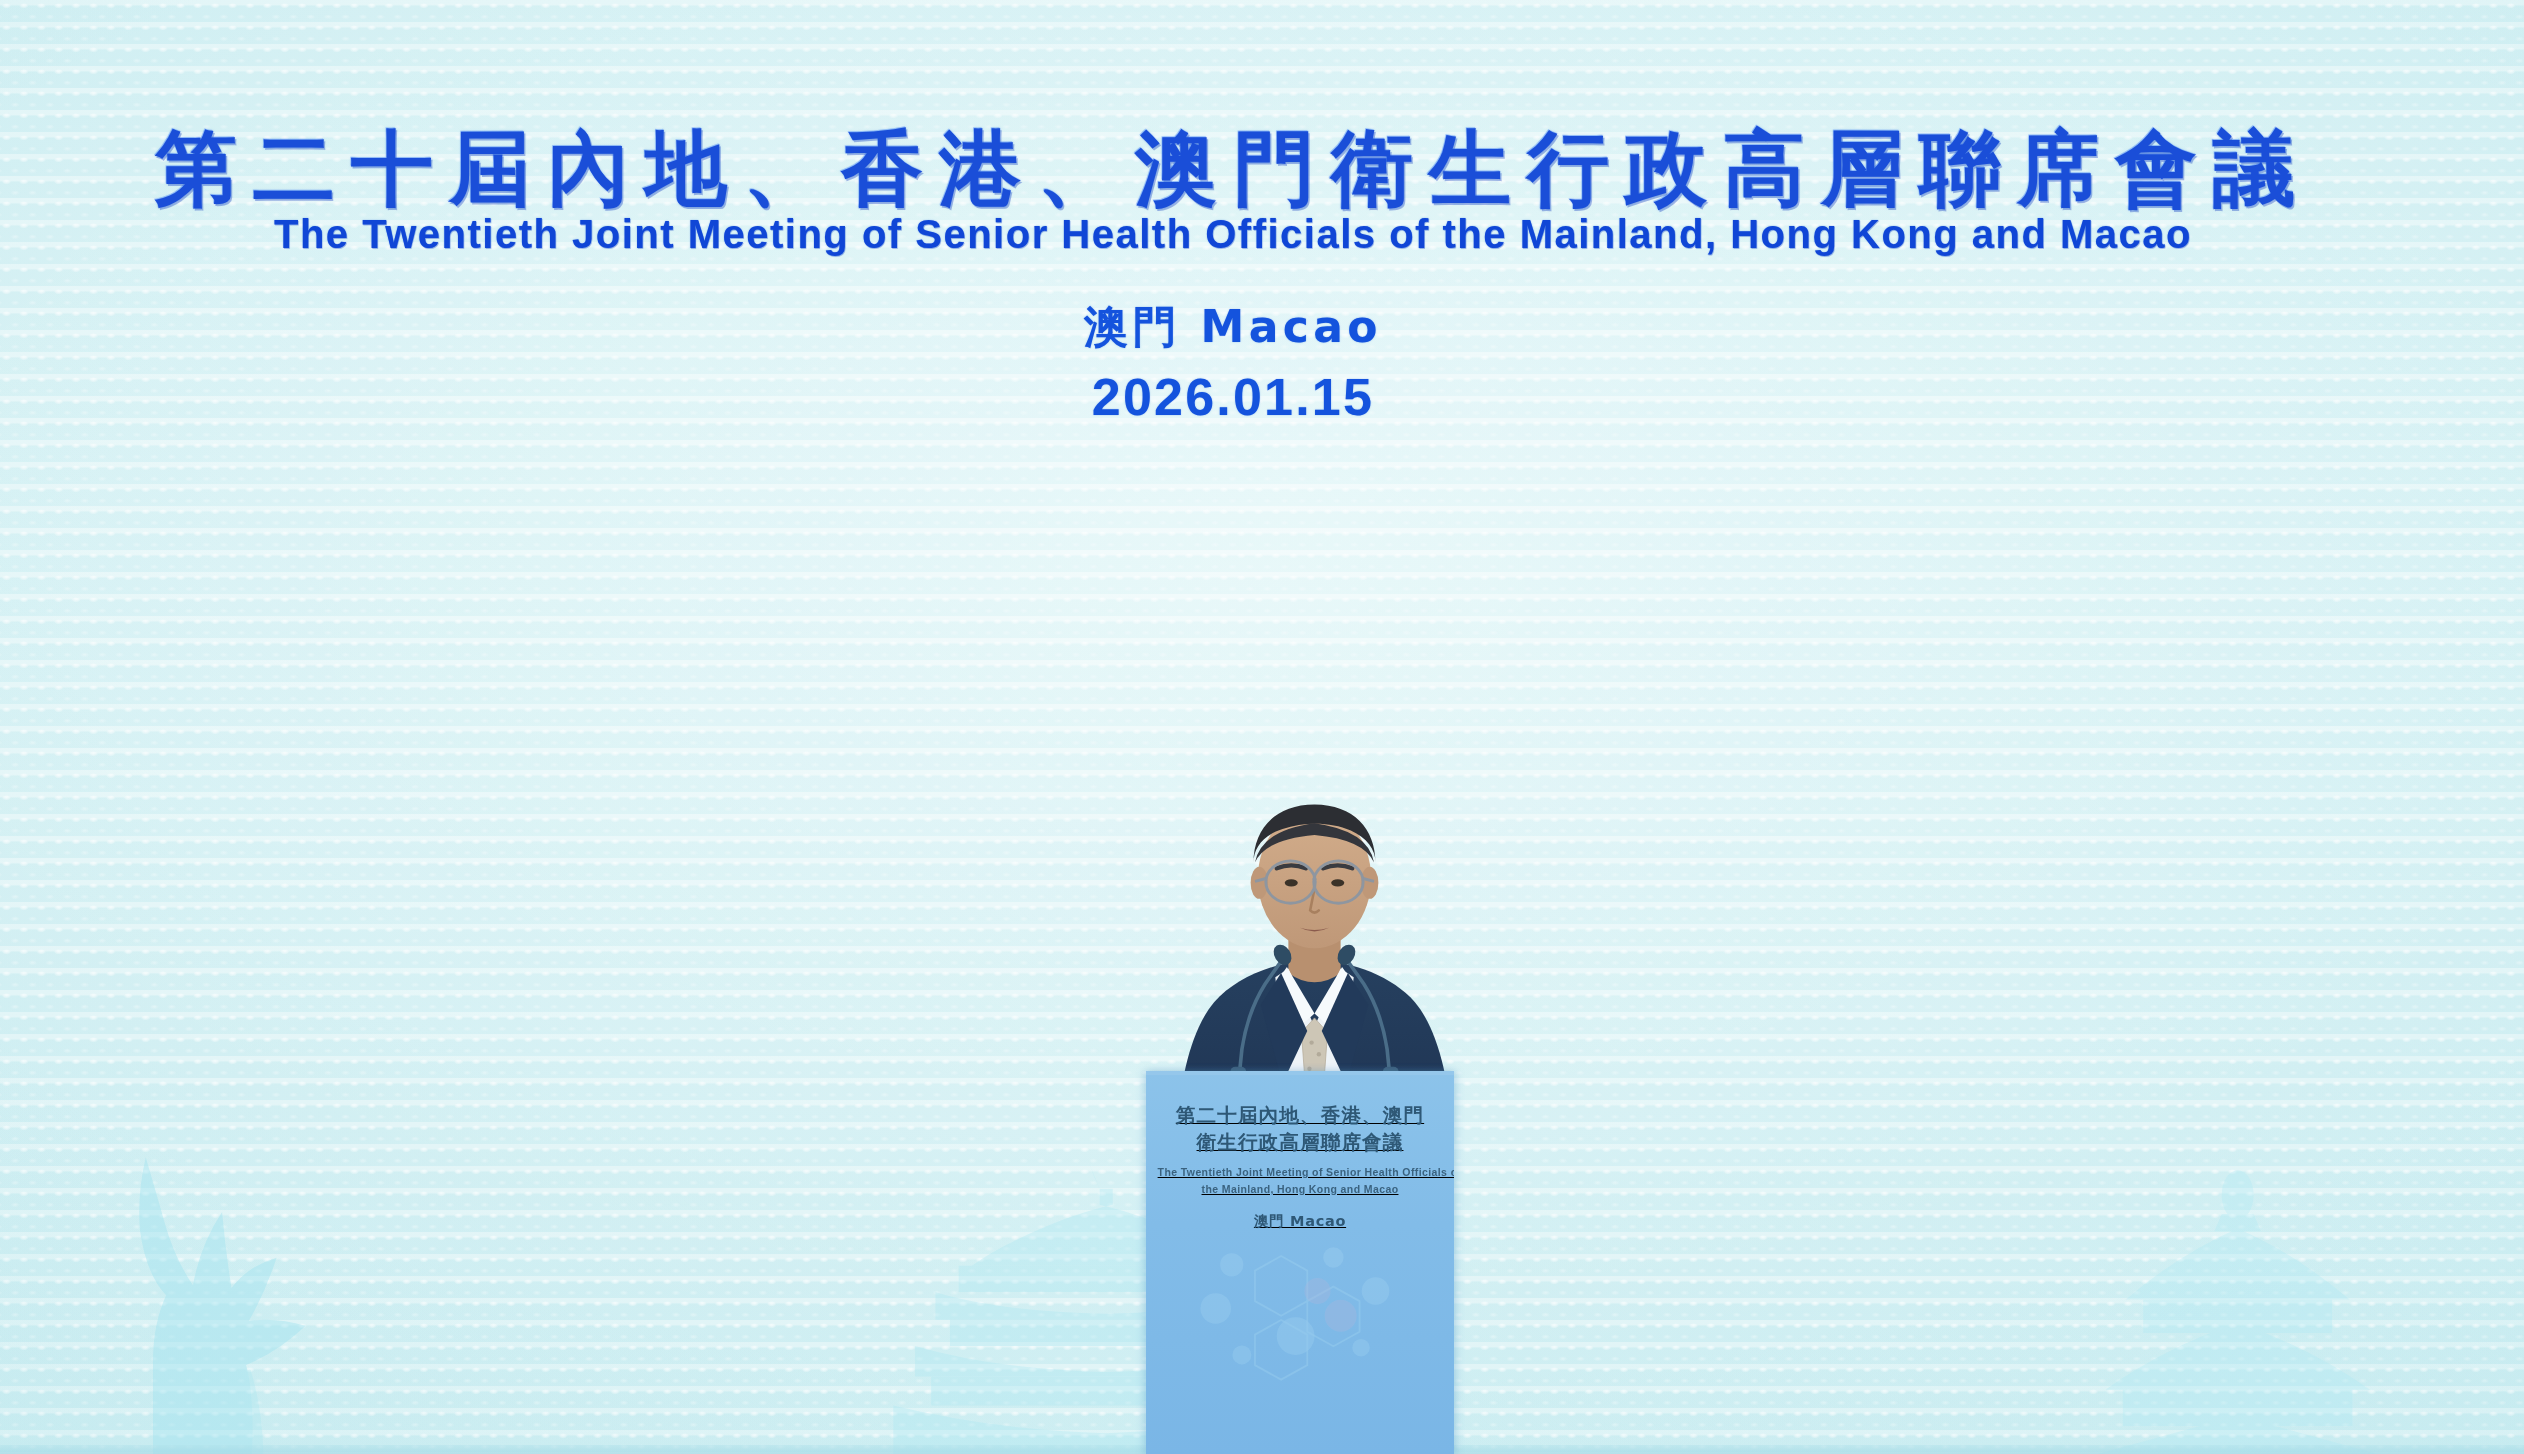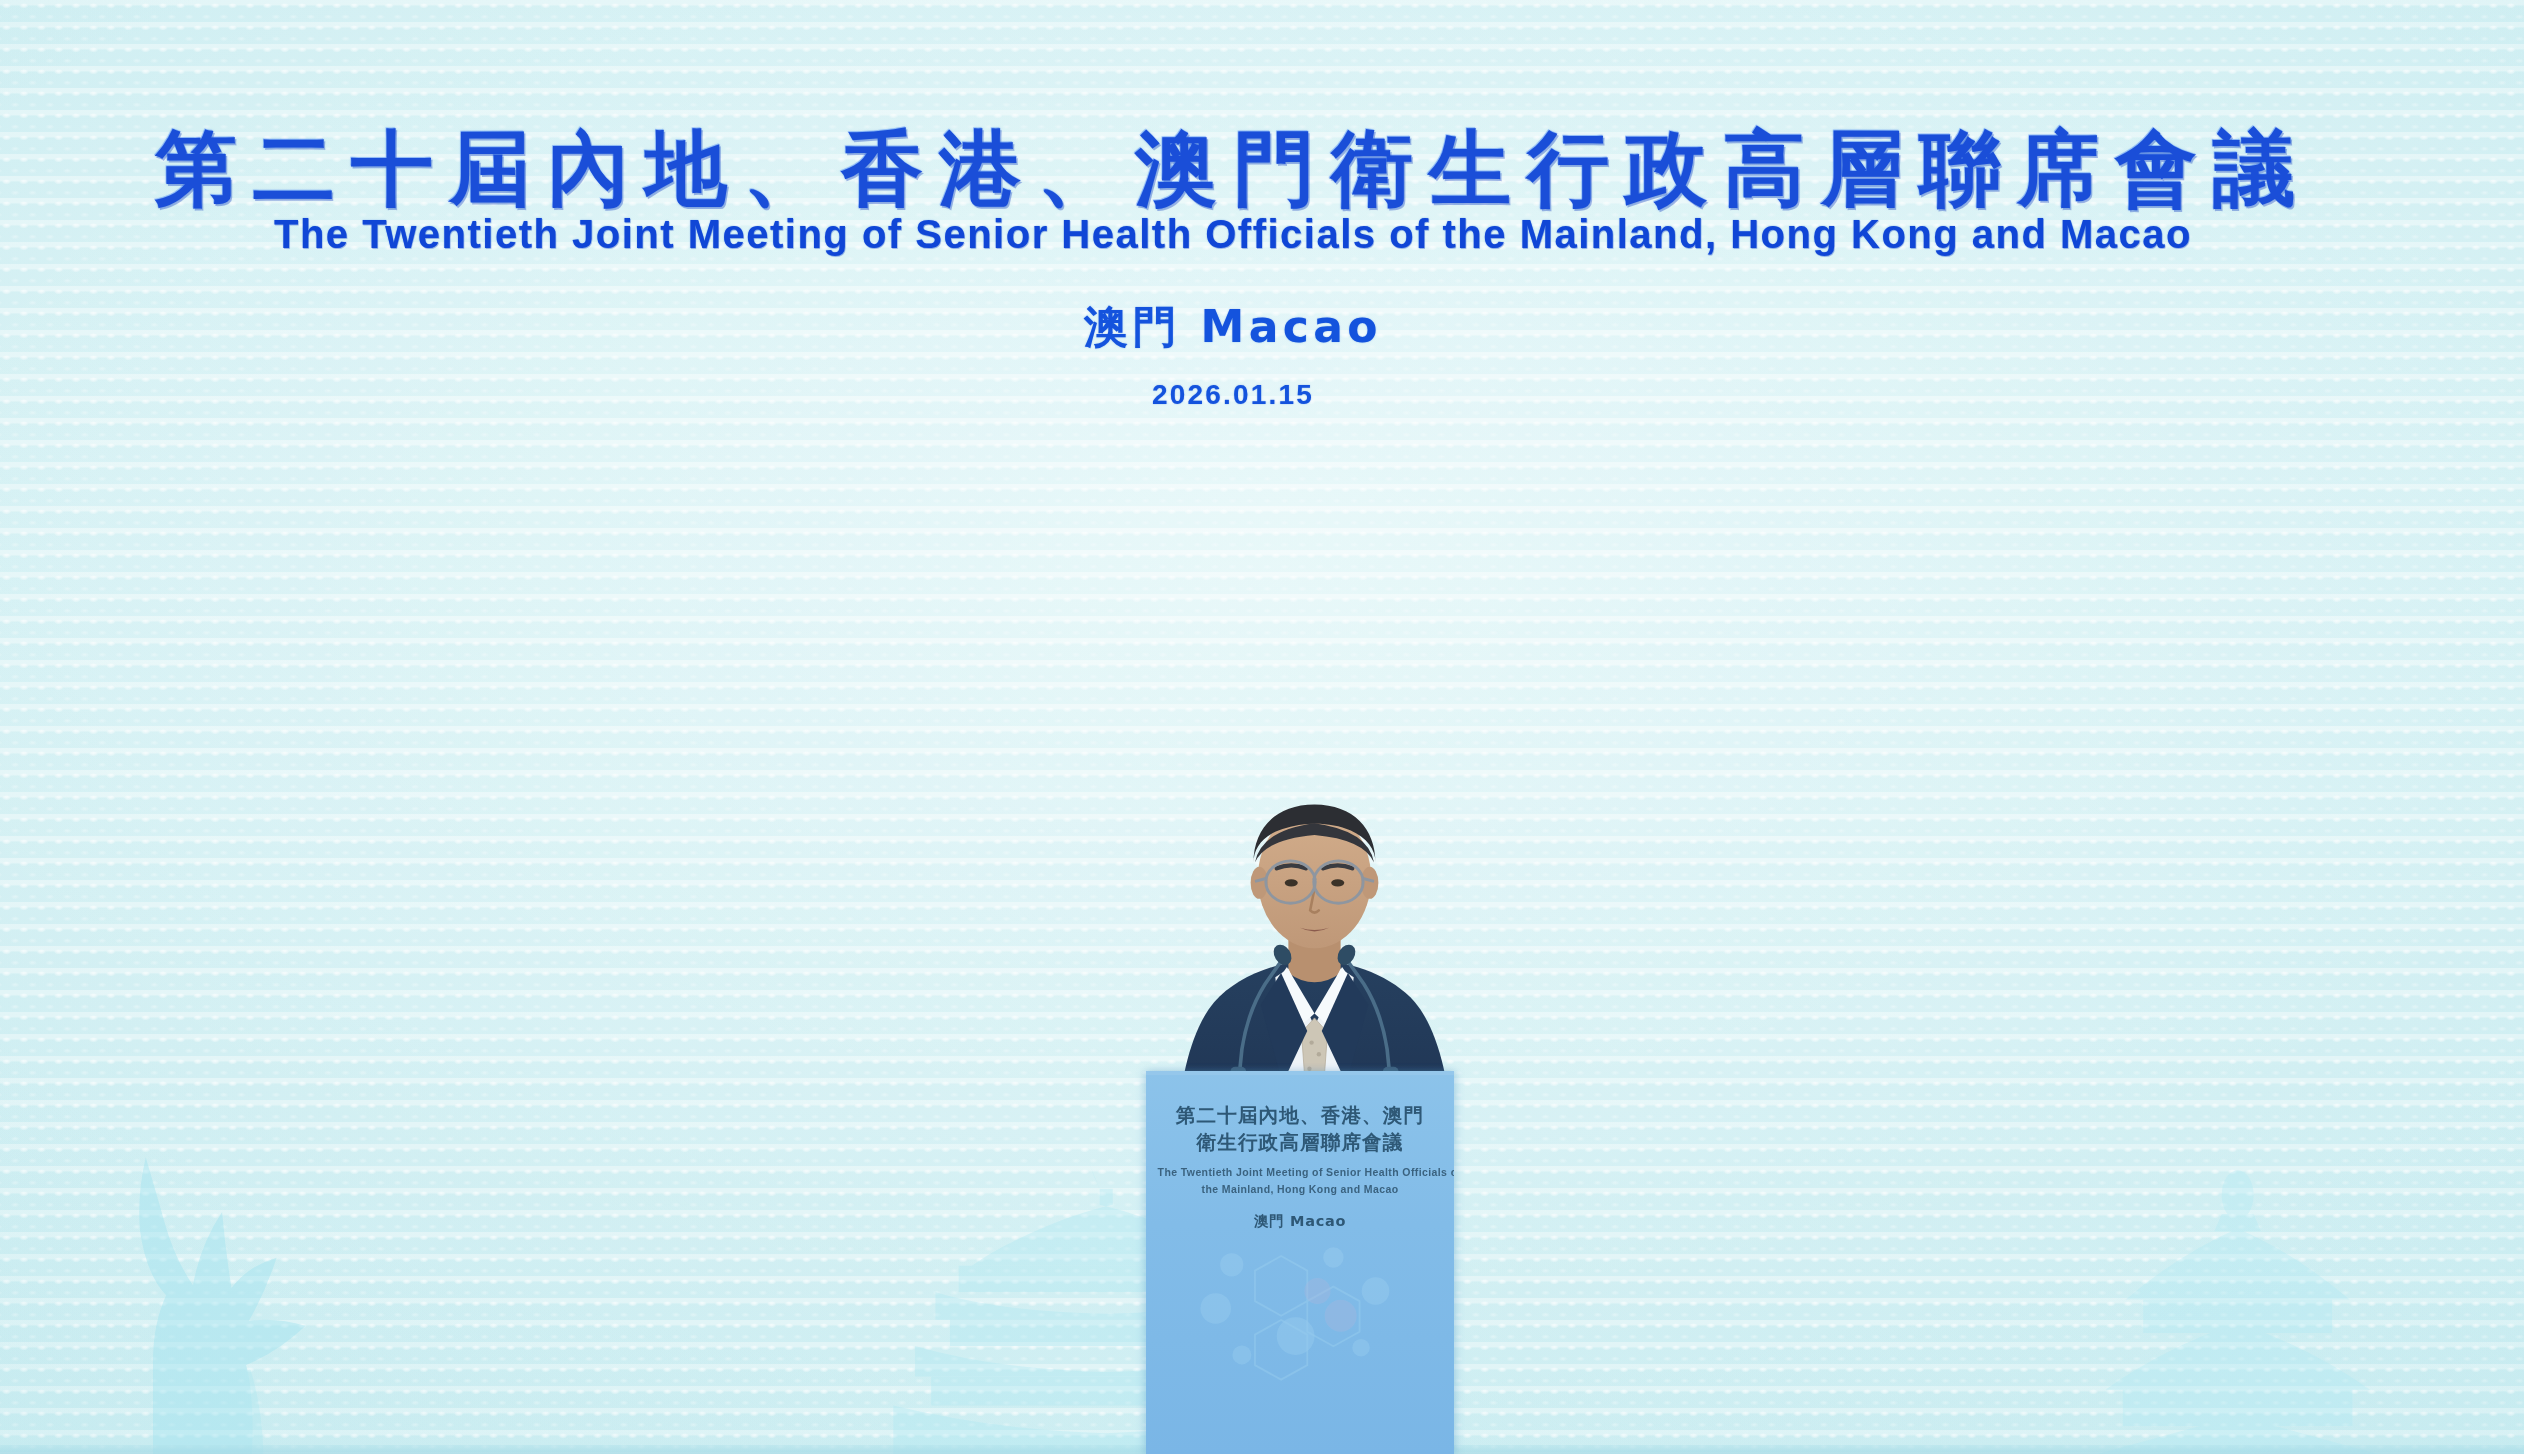--- a/index.html
+++ b/index.html
@@ -92,22 +92,22 @@
     font-size:44px;
     line-height:1.0;
     letter-spacing:4.4px;
     font-weight:700;
     color:#1453dd;
     text-shadow:0 0 1.5px rgba(40,110,230,0.5);
     white-space:nowrap;
     font-family:"DejaVu Sans","Liberation Sans",sans-serif;
   }
   #venue-date {
-    margin-top:32px;
-    font-size:28px;
+    margin-top:22px;
+    font-size:52px;
     line-height:1.0;
     letter-spacing:2.2px;
     font-weight:700;
     color:#1453dd;
     text-shadow:0 0 1.5px rgba(40,110,230,0.5);
     white-space:nowrap;
     font-family:"Liberation Sans",sans-serif;
   }
 
   
@@ -139,21 +139,21 @@
   }
   
   #lectern-watermark {
     position:absolute; left:0; right:0; top:156px; height:189px;
     opacity:0.55; pointer-events:none;
   }
   #lectern-watermark svg { width:100%; height:100%; display:block; }
 
   #lectern-text {
     position:absolute; top:30.5px; left:0; width:100%;
-    text-align:center; padding:0 11.6px;
+    text-align:center; padding:0 11.6px;text-decoration:underline;
   }
   .lec-cn {
     font-size:19.6px; line-height:1.42; letter-spacing:1.1px;
     font-weight:600; color:#2e5876;
     font-family:"DejaVu Sans","Liberation Sans",sans-serif;
     white-space:nowrap;
   }
   .lec-en {
     font-size:10.5px; line-height:1.62; letter-spacing:0.4px;
     font-weight:600; color:#3a6versa;

